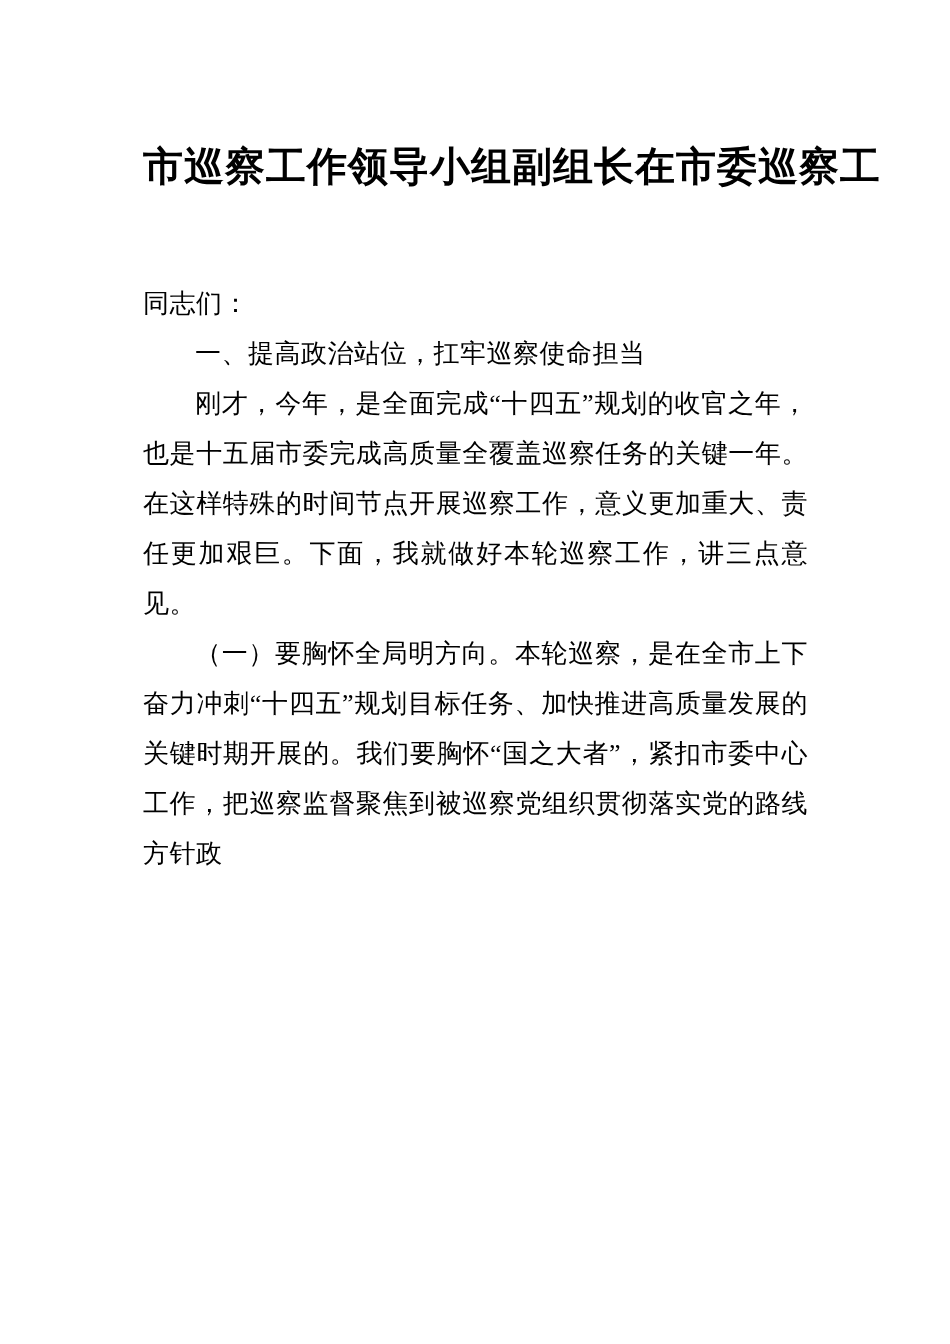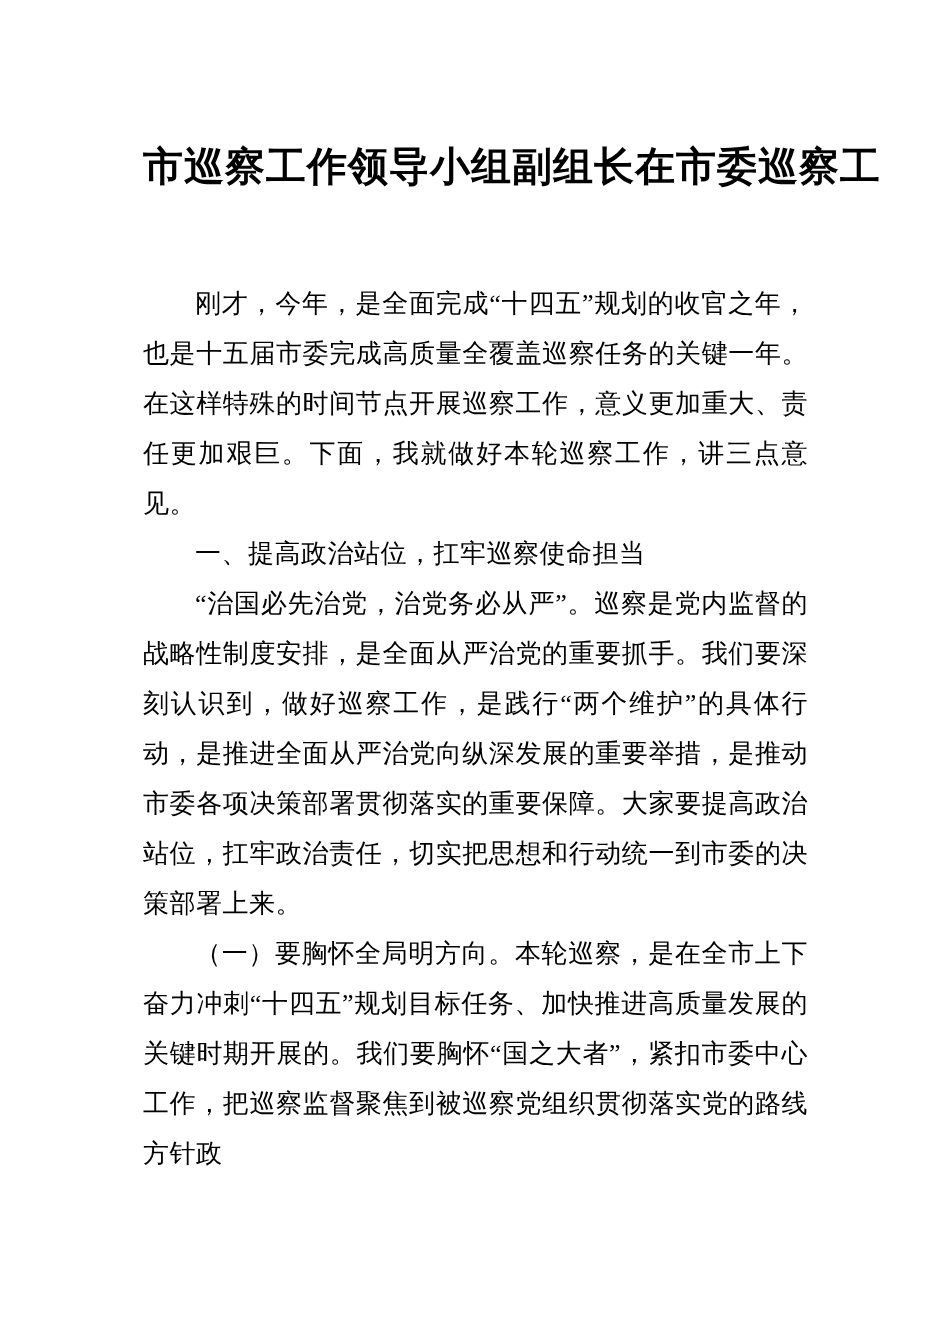--- a/index.html
+++ b/index.html
@@ -54,19 +54,19 @@
 </head>
 <body>
 
 <div class="page">
 
   <h1 class="doc-title">
     <span class="title-line">市巡察工作领导小组副组长在市委巡察工</span>
   </h1>
 
   <div class="doc-body">
+    <p class="salutation">同志们：</p>
+    <p class="para">一、提高政治站位，扛牢巡察使命担当</p>
     <p class="para">刚才，今年，是全面完成“十四五”规划的收官之年，也是十五届市委完成高质量全覆盖巡察任务的关键一年。在这样特殊的时间节点开展巡察工作，意义更加重大、责任更加艰巨。下面，我就做好本轮巡察工作，讲三点意见。</p>
-    <p class="para">一、提高政治站位，扛牢巡察使命担当</p>
-    <p class="para">“治国必先治党，治党务必从严”。巡察是党内监督的战略性制度安排，是全面从严治党的重要抓手。我们要深刻认识到，做好巡察工作，是践行“两个维护”的具体行动，是推进全面从严治党向纵深发展的重要举措，是推动市委各项决策部署贯彻落实的重要保障。大家要提高政治站位，扛牢政治责任，切实把思想和行动统一到市委的决策部署上来。</p>
     <p class="para">（一）要胸怀全局明方向。本轮巡察，是在全市上下奋力冲刺“十四五”规划目标任务、加快推进高质量发展的关键时期开展的。我们要胸怀“国之大者”，紧扣市委中心工作，把巡察监督聚焦到被巡察党组织贯彻落实党的路线方针政</p>
   </div>
 
 </div>
 
 </body></html>

